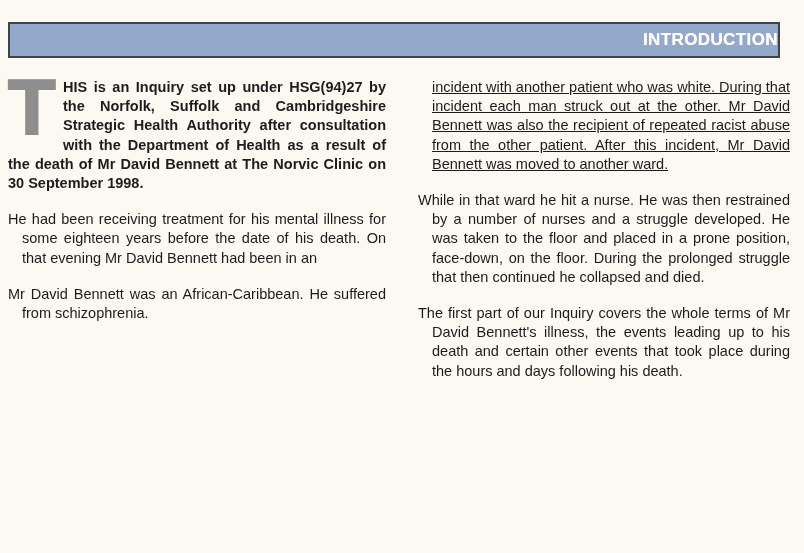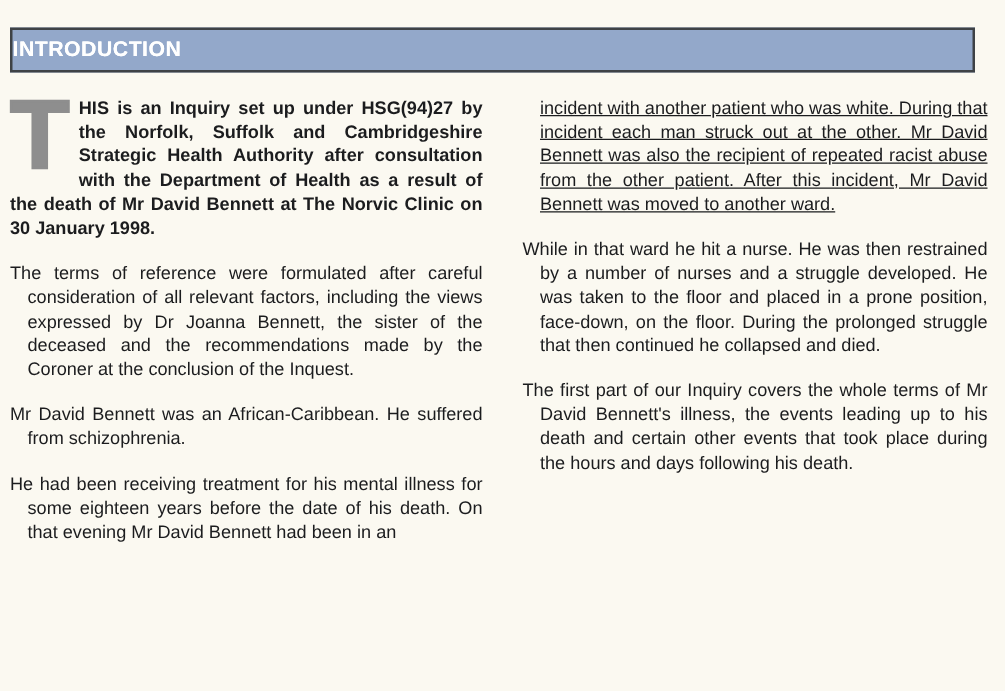--- a/index.html
+++ b/index.html
@@ -19,21 +19,21 @@
   .banner {
     position: absolute;
     left: 8px;
     top: 22px;
     width: 768px;
     height: 32px;
     background: #93a8ca;
     border: 2px solid #3e4246;
     display: flex;
     align-items: center;
-    justify-content: flex-start;
+    justify-content: flex-end;
   }
   .banner-title {
     color: #ffffff;
     font-weight: bold;
     font-size: 17px;
     letter-spacing: 0.4px;
     text-shadow: 0 0 0.5px #ffffff;
   }
   .columns {
     position: absolute;
@@ -81,24 +81,23 @@
 
 <div class="page">
 
   <div class="banner">
     <span class="banner-title">INTRODUCTION</span>
   </div>
 
   <div class="columns">
 
     <div class="col col-left">
-      <p class="lead"><span class="dropcap">T</span><span>HIS is an Inquiry set up under HSG(94)27 by the Norfolk, Suffolk and Cambridgeshire Strategic Health Authority after consultation with the Department of Health as a result of the death of Mr David Bennett at The Norvic Clinic on 30 January 1998.</span></p>
-      <p class="para">The terms of reference were formulated after careful consideration of all relevant factors, including the views expressed by Dr Joanna Bennett, the sister of the deceased and the recommendations made by the Coroner at the conclusion of the Inquest.</p>
+      <p class="lead"><span class="dropcap">T</span><span>HIS is an Inquiry set up under HSG(94)27 by the Norfolk, Suffolk and Cambridgeshire Strategic Health Authority after consultation with the Department of Health as a result of the death of Mr David Bennett at The Norvic Clinic on 30 September 1998.</span></p>
+      <p class="para">He had been receiving treatment for his mental illness for some eighteen years before the date of his death.  On that evening Mr David Bennett had been in an</p>
       <p class="para">Mr David Bennett was an African-Caribbean.  He suffered from schizophrenia.</p>
-      <p class="para">He had been receiving treatment for his mental illness for some eighteen years before the date of his death.  On that evening Mr David Bennett had been in an</p>
     </div>
 
     <div class="col col-right">
       <p class="para-continuation">incident with another patient who was white.  During that incident each man struck out at the other.  Mr David Bennett was also the recipient of repeated racist abuse from the other patient.  After this incident, Mr David Bennett was moved to another ward.</p>
       <p class="para">While in that ward he hit a nurse.  He was then restrained by a number of nurses and a struggle developed.  He was taken to the floor and placed in a prone position, face-down, on the floor.  During the prolonged struggle that then continued he collapsed and died.</p>
       <p class="para">The first part of our Inquiry covers the whole terms of Mr David Bennett's illness, the events leading up to his death and certain other events that took place during the hours and days following his death.</p>
     </div>
 
   </div>
 

